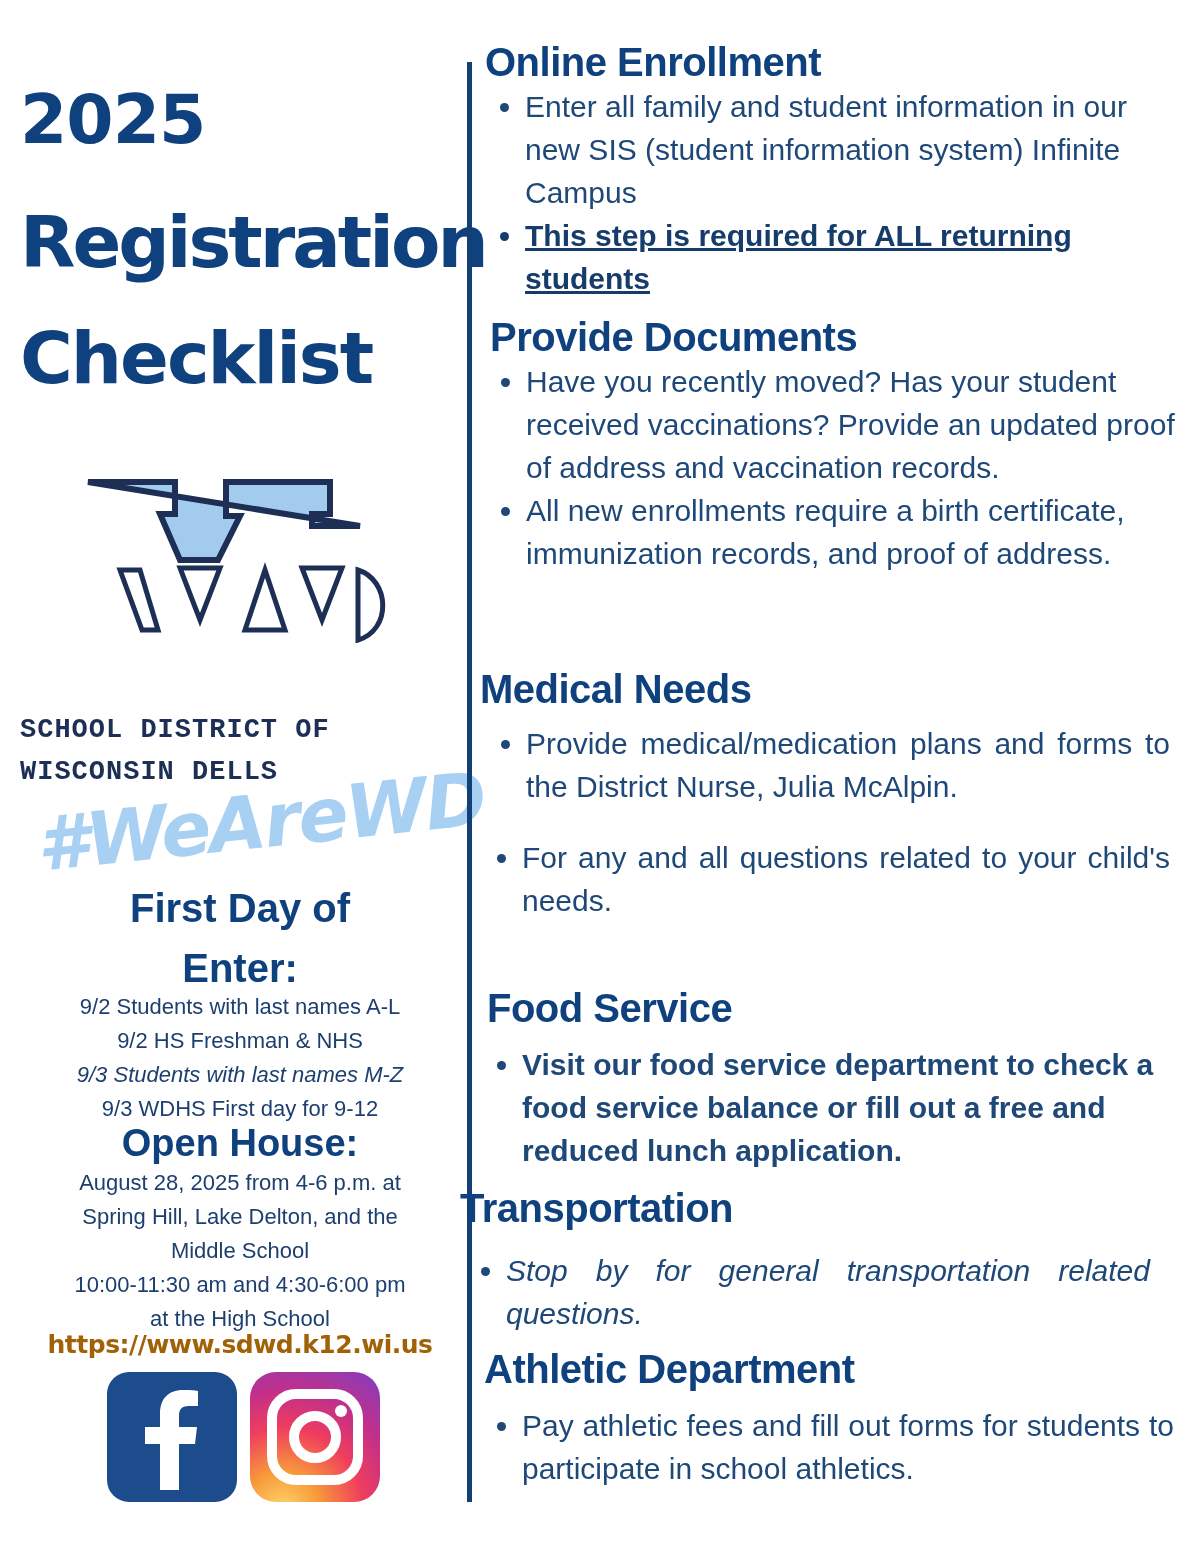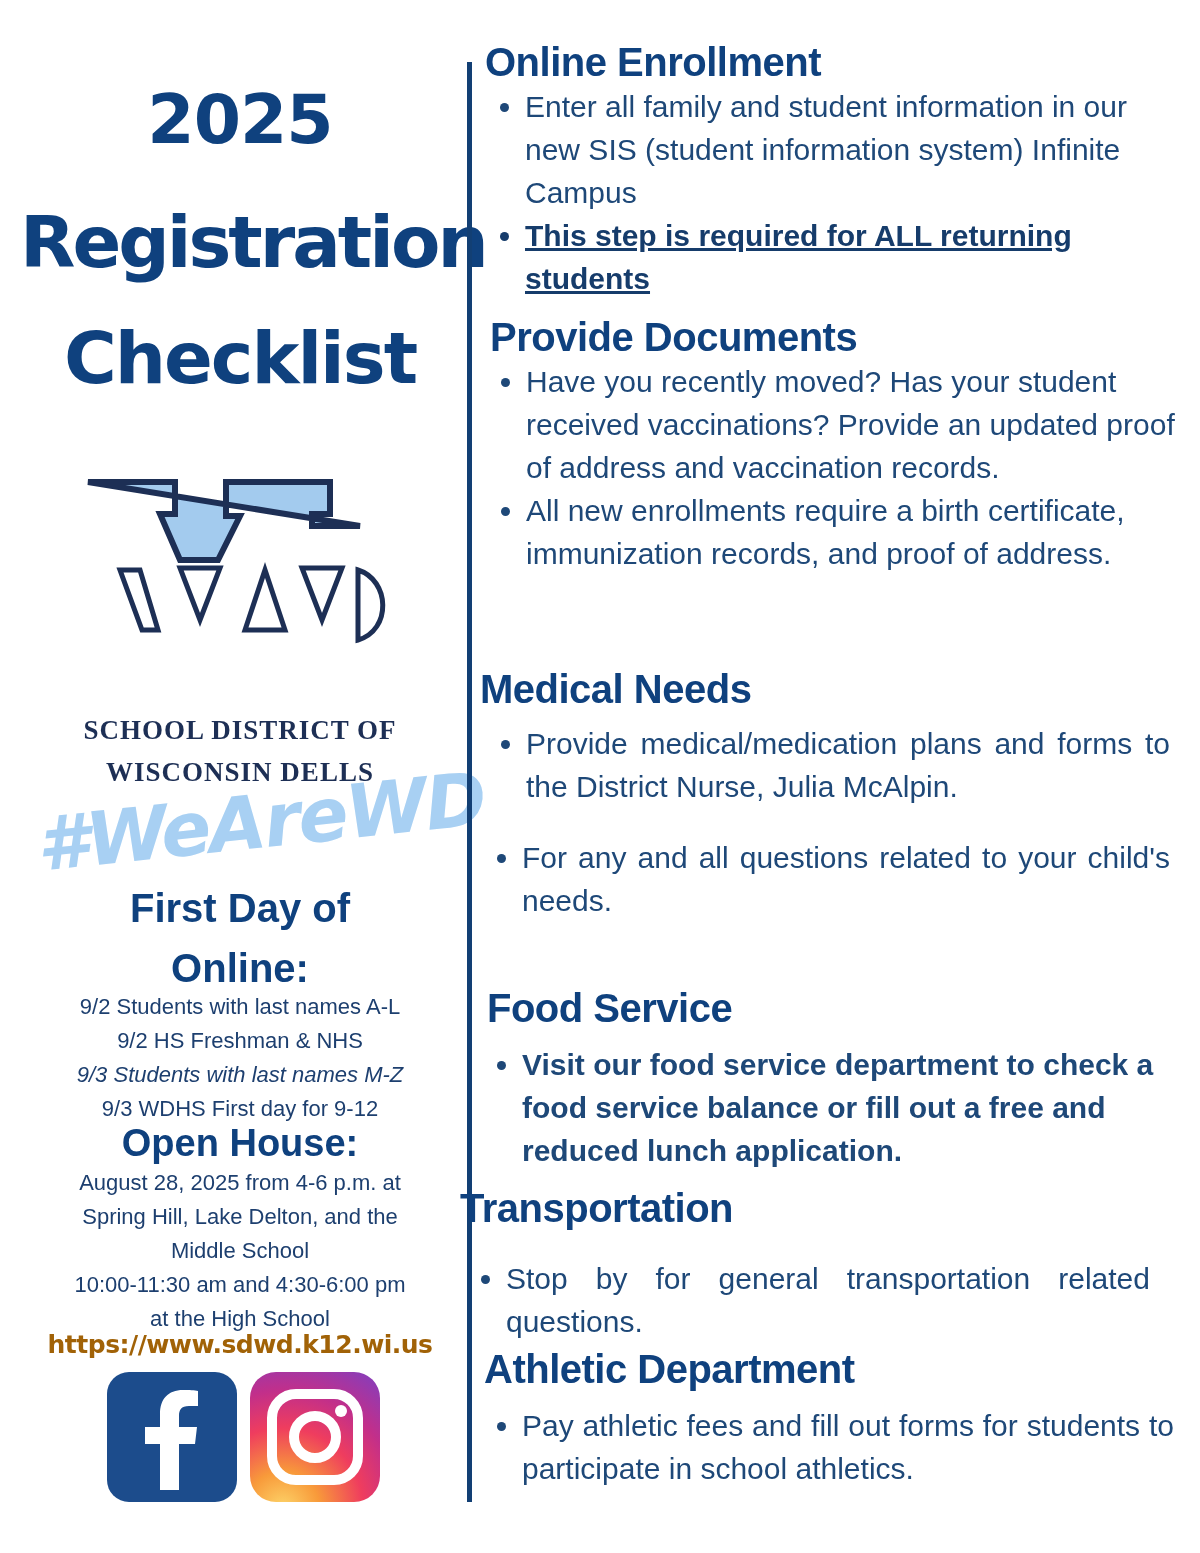--- a/index.html
+++ b/index.html
@@ -1,23 +1,23 @@
 <!DOCTYPE html>
 <html><head>
 <meta charset="utf-8">
 <style>
   html, body { margin:0; padding:0; background:#ffffff; }
   body { width:1200px; height:1553px; position:relative; overflow:hidden; color:#0f3f78; }
   .abs { position:absolute; }
-  .title { font-family:"DejaVu Sans", sans-serif; font-weight:bold; color:#0f417e; text-align:center; left:20px; width:440px; letter-spacing:-1px; }
+  .title { font-family:"DejaVu Sans", sans-serif; font-weight:bold; color:#0f417e; left:20px; width:440px; letter-spacing:-1px; }
   .t1 { top:80px; font-size:68px; line-height:80px; }
   .t2 { top:200px; font-size:72px; line-height:84px; letter-spacing:-3px; }
   .t3 { top:316px; font-size:72px; line-height:84px; letter-spacing:-2px; }
   .logo { left:40px; top:470px; width:400px; height:250px; }
-  .district { left:20px; width:440px; text-align:center; font-family:Liberation Serif, serif; font-weight:bold; color:#1d2f55; font-size:27px; letter-spacing:1px; line-height:40px; }
+  .district { left:20px; width:440px; text-align:left; font-family:Liberation Mono, monospace; font-weight:bold; color:#1d2f55; font-size:27px; letter-spacing:1px; line-height:40px; }
   .d1 { top:710px; }
   .d2 { top:752px; }
   .hashtag { left:36px; top:780px; width:420px; font-family:"DejaVu Sans", sans-serif; font-weight:bold; font-style:italic; font-size:74px; color:#a8d0f3; transform:rotate(-6deg); letter-spacing:-2px; text-align:center; }
   .sidehead { left:20px; width:440px; text-align:center; font-family:"Liberation Sans", sans-serif; font-weight:bold; color:#0f417e; font-size:40px; line-height:56px; }
   .fd1 { top:880px; }
   .fd2 { top:940px; }
   .sideline { left:20px; width:440px; text-align:center; font-family:"Liberation Sans", sans-serif; color:#1d3f6f; font-size:22px; line-height:34px; }
   .oh { top:1120px; font-size:38px; line-height:46px; }
   .url { left:20px; width:440px; top:1330px; text-align:center; font-family:"DejaVu Sans", sans-serif; font-weight:bold; color:#a16207; font-size:25px; letter-spacing:-0.5px; }
   .fb { left:107px; top:1372px; width:130px; height:130px; border-radius:22px; background:#1c4c8c; }
@@ -53,21 +53,21 @@
         <path d="M318,100 C350,110 352,160 318,170 Z"></path>
       </g>
     </svg>
   </div>
 
   <div class="abs district d1">SCHOOL DISTRICT OF</div>
   <div class="abs district d2">WISCONSIN DELLS</div>
   <div class="abs hashtag">#WeAreWD</div>
 
   <div class="abs sidehead fd1">First Day of</div>
-  <div class="abs sidehead fd2">Online:</div>
+  <div class="abs sidehead fd2">Enter:</div>
 
   <div class="abs sideline" style="top:990px;">9/2 Students with last names A-L</div>
   <div class="abs sideline" style="top:1024px;">9/2 HS Freshman &amp; NHS</div>
   <div class="abs sideline" style="top:1058px;font-style:italic;">9/3 Students with last names M-Z</div>
   <div class="abs sideline" style="top:1092px;">9/3 WDHS First day for 9-12</div>
 
   <div class="abs sidehead oh">Open House:</div>
 
   <div class="abs sideline" style="top:1166px;">August 28, 2025 from 4-6 p.m. at</div>
   <div class="abs sideline" style="top:1200px;">Spring Hill, Lake Delton, and the</div>
@@ -124,21 +124,21 @@
 
 <div class="abs main" style="top:986px; left:487px;">
   <h2 class="sec-title">Food Service</h2>
   <ul class="items" style="padding-left:35px; margin-top:12px;font-weight:bold;">
     <li>Visit our food service department to check a food service balance or fill out a free and reduced lunch application.</li>
   </ul>
 </div>
 
 <div class="abs main" style="top:1186px; left:460px;">
   <h2 class="sec-title">Transportation</h2>
-  <ul class="items" style="padding-left:46px; margin-top:26px;">
+  <ul class="items" style="padding-left:46px; margin-top:18px;font-style:italic;">
     <li class="just">Stop by for general transportation related questions.</li>
   </ul>
 </div>
 
 <div class="abs main" style="top:1347px; left:484px;">
   <h2 class="sec-title">Athletic Department</h2>
   <ul class="items" style="padding-left:38px; margin-top:12px;">
     <li class="just">Pay athletic fees and fill out forms for students to participate in school athletics.</li>
   </ul>
 </div>

